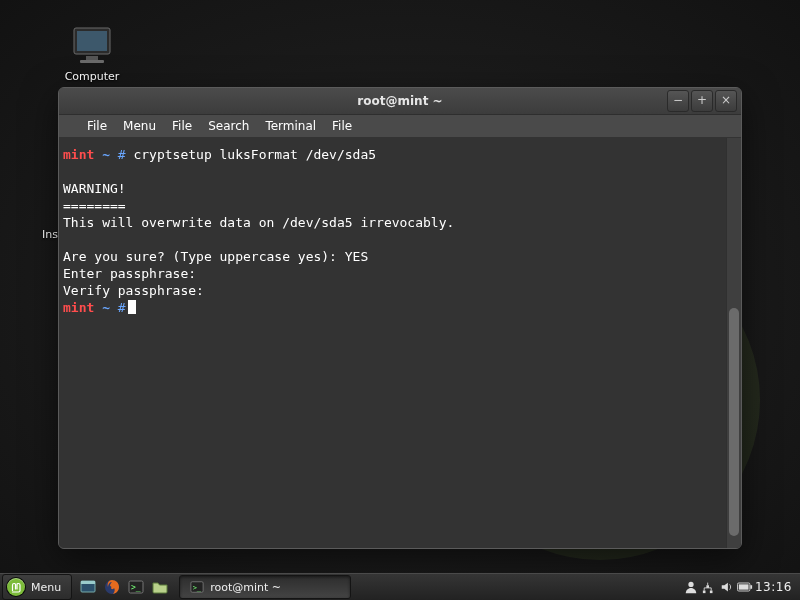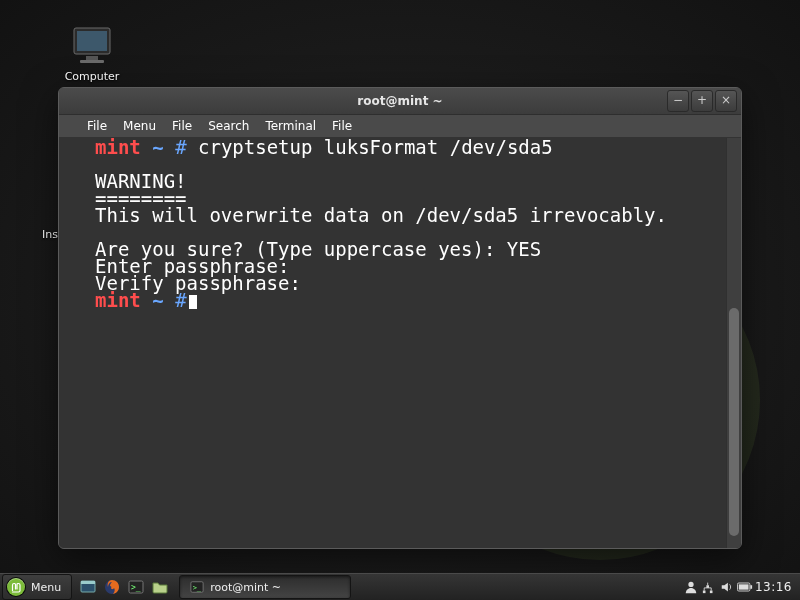--- a/index.html
+++ b/index.html
@@ -114,28 +114,27 @@
     border-radius: 2px;
   }
 
   .terminal-wrap{
     flex:1;
     display:flex;
     background:#333333;
   }
   .terminal {
     flex:1;
-    padding: 1px 4px;
+    padding: 8px 4px;
     font-family: "DejaVu Sans Mono","Liberation Mono", monospace;
-    font-size: 19px;
+    font-size: 13px;
     line-height: 17px;
     color: #ffffff;
     white-space: pre;
     overflow: hidden;
-    margin-left: 32px;
   }
   .scroll-gutter{
     width:14px;
     background:#3f3f3f;
     border-left:1px solid #303030;
     position:relative;
   }
   .scroll-thumb{
     position:absolute;
     left:2px; right:2px;

